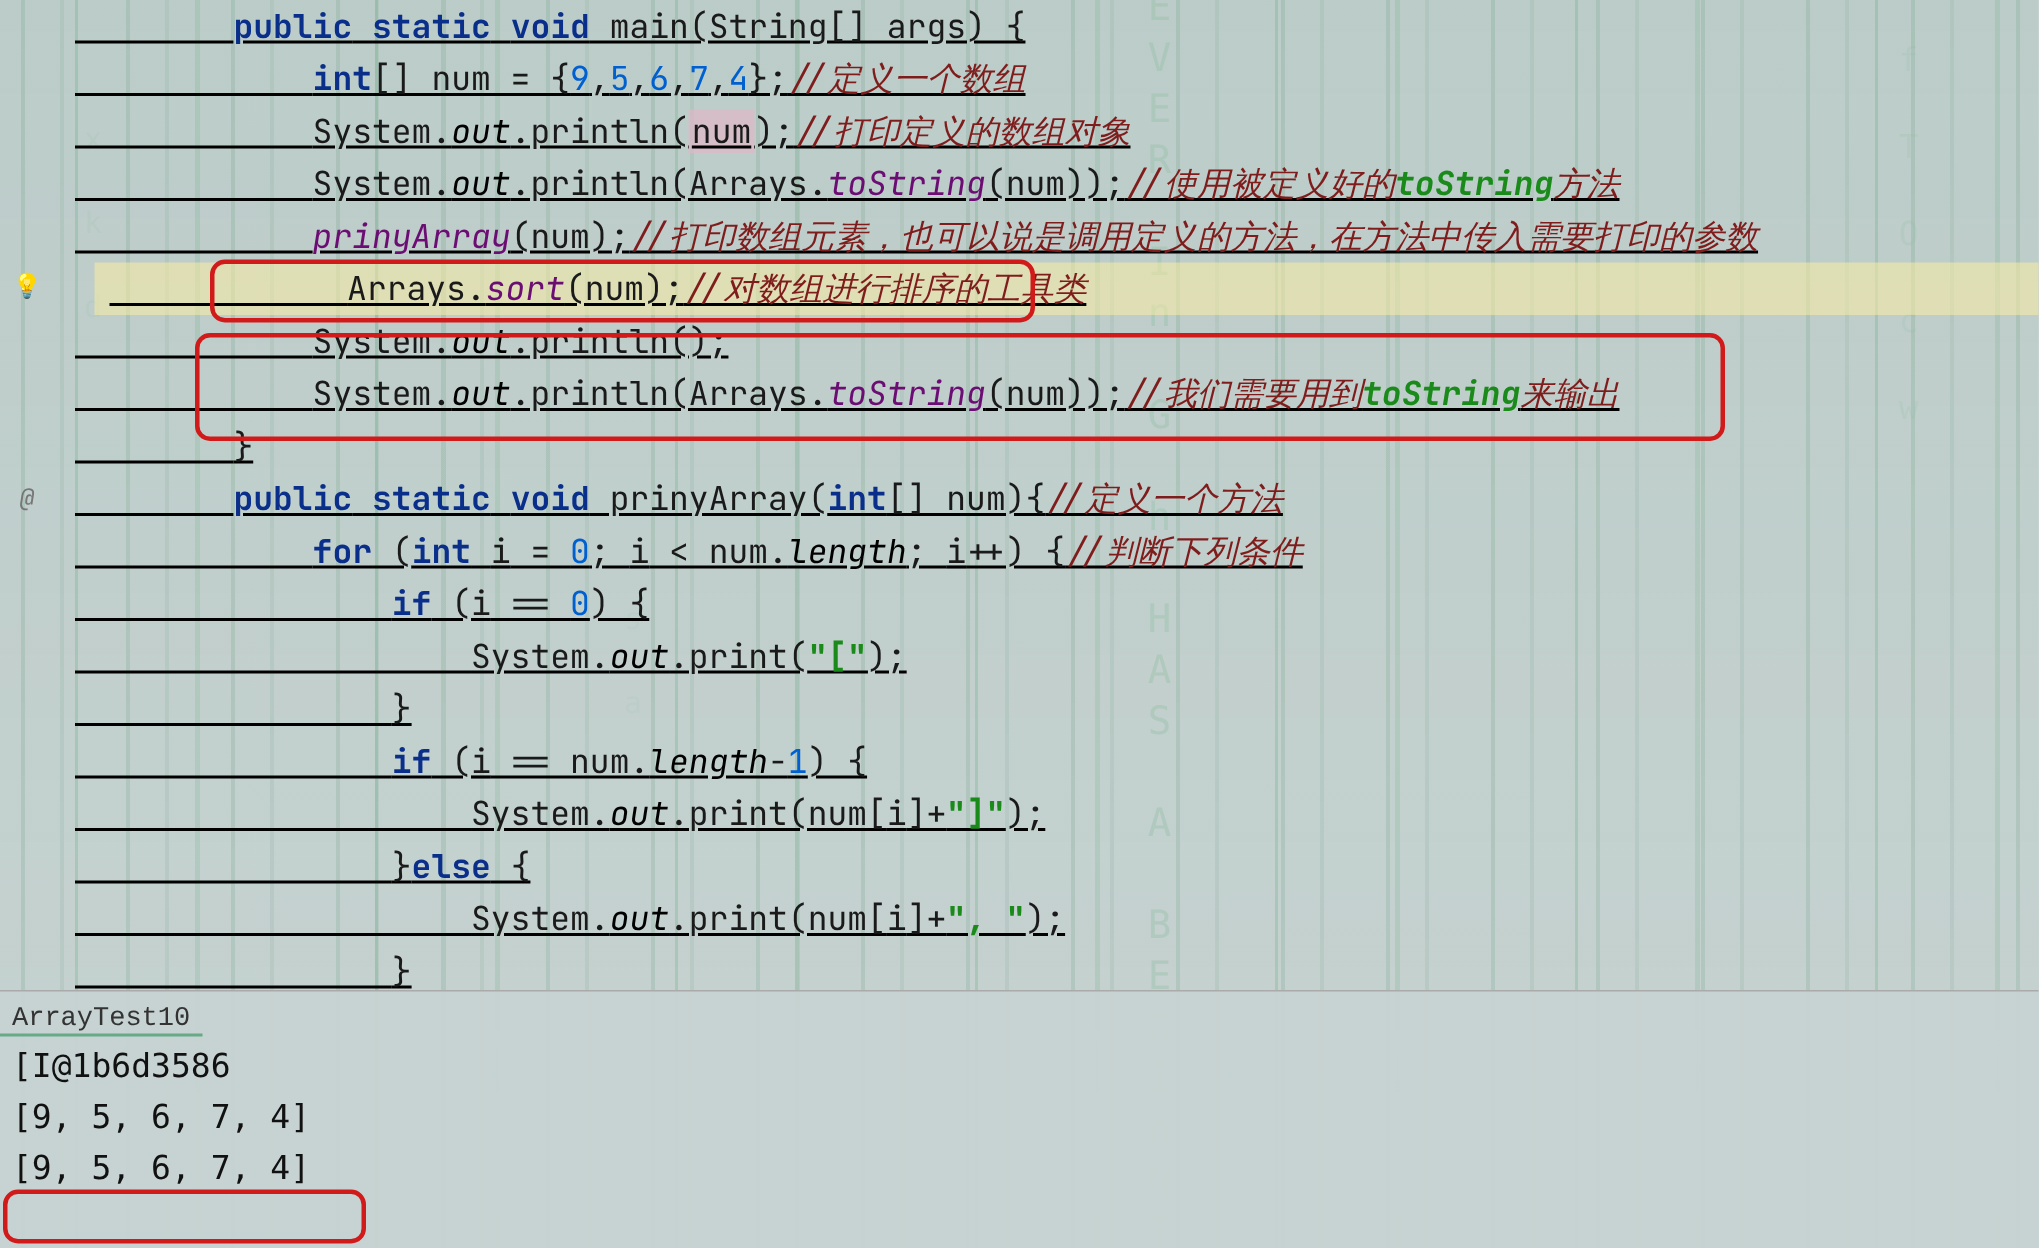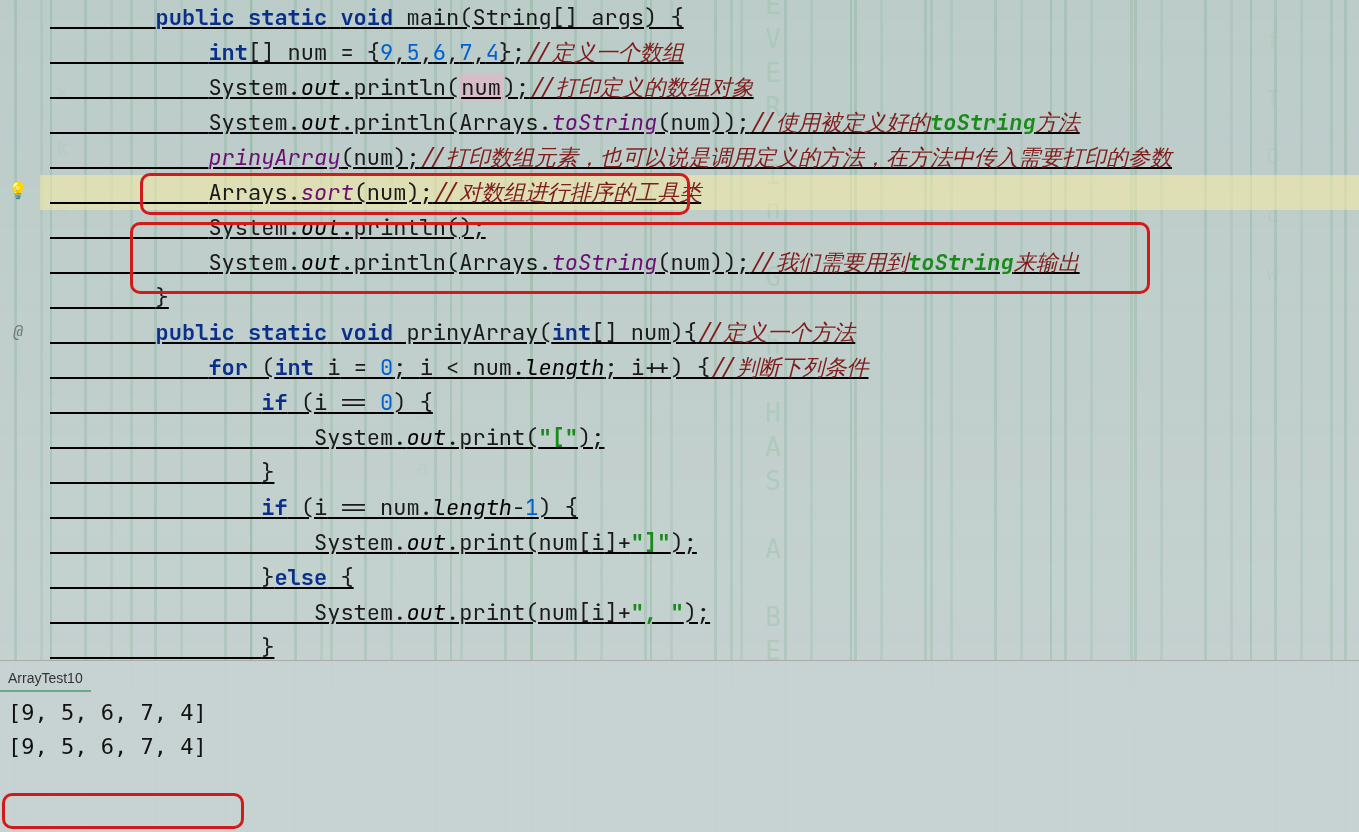--- a/index.html
+++ b/index.html
@@ -64,21 +64,21 @@
   .gutter-icon {
     position: absolute; left: 8px; width: 20px; height: 20px;
     font-size: 16px; line-height: 20px; text-align:center;
     color: #888;
   }
   .code {
     position:absolute; left: 40px; top: 0; right: 0;
     z-index: 2;
   }
   .code-line { display:block; height:35px; padding-left: 10px; text-decoration: underline;}
-  .code-line.hl { background: rgba(255,240,160,0.5); }
+  .code-line.hl { background: rgba(255,240,160,0.5); margin-left: 23px; }
 
   .kw   { color: #0a2f8b; font-weight: bold; }
   .fld  { color: #000000; font-style: italic; }
   .stat { color: #6b0d73; font-style: italic; }
   .cmt  { color: #7f1d1d; font-style: italic; }
   .cmtB { color: #1a8b1a; font-style: italic; font-weight: bold; }
   .str  { color: #1a8b1a; font-weight: bold; }
   .num  { color: #0060d0; }
   .txt  { color: #1a1a1a; }
   .var  { color:#1a1a1a; text-decoration: underline; text-decoration-color: rgba(0,0,0,0.3);}
@@ -89,23 +89,23 @@
     z-index: 5; pointer-events: none;
   }
 
   .output-panel {
     position: absolute; left:0; right:0; top: 660px; bottom:0;
     background: rgba(199,211,210,0.95);
     z-index: 3;
     border-top: 1px solid #aaa;
   }
   .run-tab {
-    height: 24px; font-size: 14px; padding: 2px 8px; color:#333;
+    height: 24px; font-size: 18px; padding: 2px 8px; color:#333;
     border-bottom: 2px solid #6a8;
-    display:inline-block; font-family: Liberation Sans, sans-serif;
+    display:inline-block; font-family: Liberation Mono, monospace;
   }
   .console {
     font-family: "Consolas", monospace;
     font-size: 22px; line-height: 34px;
     padding: 4px 8px; color: #111;
     white-space: pre;
   }
   .console-line { display:block; }
   .anno-box.out { border-width:3px; }
 </style>
@@ -125,16 +125,16 @@
     <span class="gutter-icon" style="top:322px;color:#777;font-style:italic;">@</span>
   </div>
   <div class="code" id="code-root"><span class="code-line"><span class="txt">        </span><span class="kw">public</span><span class="txt"> </span><span class="kw">static</span><span class="txt"> </span><span class="kw">void</span><span class="txt"> main(String[] args) {</span></span><span class="code-line"><span class="txt">            </span><span class="kw">int</span><span class="txt">[] num = {</span><span class="num">9</span><span class="txt">,</span><span class="num">5</span><span class="txt">,</span><span class="num">6</span><span class="txt">,</span><span class="num">7</span><span class="txt">,</span><span class="num">4</span><span class="txt">};</span><span class="cmt">//定义一个数组</span></span><span class="code-line"><span class="txt">            </span><span class="txt">System.</span><span class="fld">out</span><span class="txt">.println(</span><span class="txt pink-bg">num</span><span class="txt">);</span><span class="cmt">//打印定义的数组对象</span></span><span class="code-line"><span class="txt">            </span><span class="txt">System.</span><span class="fld">out</span><span class="txt">.println(Arrays.</span><span class="stat">toString</span><span class="txt">(num));</span><span class="cmt">//使用被定义好的</span><span class="cmtB">toString</span><span class="cmt">方法</span></span><span class="code-line"><span class="txt">            </span><span class="stat">prinyArray</span><span class="txt">(num);</span><span class="cmt">//打印数组元素，也可以说是调用定义的方法，在方法中传入需要打印的参数</span></span><span class="code-line hl"><span class="txt">            </span><span class="txt">Arrays.</span><span class="stat">sort</span><span class="txt">(num);</span><span class="cmt">//对数组进行排序的工具类</span></span><span class="code-line"><span class="txt">            </span><span class="txt">System.</span><span class="fld">out</span><span class="txt">.println();</span></span><span class="code-line"><span class="txt">            </span><span class="txt">System.</span><span class="fld">out</span><span class="txt">.println(Arrays.</span><span class="stat">toString</span><span class="txt">(num));</span><span class="cmt">//我们需要用到</span><span class="cmtB">toString</span><span class="cmt">来输出</span></span><span class="code-line"><span class="txt">        </span><span class="txt">}</span></span><span class="code-line"><span class="txt">        </span><span class="kw">public</span><span class="txt"> </span><span class="kw">static</span><span class="txt"> </span><span class="kw">void</span><span class="txt"> prinyArray(</span><span class="kw">int</span><span class="txt">[] num){</span><span class="cmt">//定义一个方法</span></span><span class="code-line"><span class="txt">            </span><span class="kw">for</span><span class="txt"> (</span><span class="kw">int</span><span class="txt"> </span><span class="var">i</span><span class="txt"> = </span><span class="num">0</span><span class="txt">; </span><span class="var">i</span><span class="txt"> &lt; num.</span><span class="fld">length</span><span class="txt">; </span><span class="var">i</span><span class="txt">++) {</span><span class="cmt">//判断下列条件</span></span><span class="code-line"><span class="txt">                </span><span class="kw">if</span><span class="txt"> (</span><span class="var">i</span><span class="txt"> == </span><span class="num">0</span><span class="txt">) {</span></span><span class="code-line"><span class="txt">                    </span><span class="txt">System.</span><span class="fld">out</span><span class="txt">.print(</span><span class="str">"["</span><span class="txt">);</span></span><span class="code-line"><span class="txt">                </span><span class="txt">}</span></span><span class="code-line"><span class="txt">                </span><span class="kw">if</span><span class="txt"> (</span><span class="var">i</span><span class="txt"> == num.</span><span class="fld">length</span><span class="txt">-</span><span class="num">1</span><span class="txt">) {</span></span><span class="code-line"><span class="txt">                    </span><span class="txt">System.</span><span class="fld">out</span><span class="txt">.print(num[</span><span class="var">i</span><span class="txt">]+</span><span class="str">"]"</span><span class="txt">);</span></span><span class="code-line"><span class="txt">                </span><span class="txt">}</span><span class="kw">else</span><span class="txt"> {</span></span><span class="code-line"><span class="txt">                    </span><span class="txt">System.</span><span class="fld">out</span><span class="txt">.print(num[</span><span class="var">i</span><span class="txt">]+</span><span class="str">", "</span><span class="txt">);</span></span><span class="code-line"><span class="txt">                </span><span class="txt">}</span></span></div>
 </div>
 
 <div class="anno-box" style="left:140px; top:173px; width:550px; height:42px;"></div>
 <div class="anno-box" style="left:130px; top:222px; width:1020px; height:72px;"></div>
 
 <div class="output-panel">
   <div class="run-tab">ArrayTest10</div>
-  <div class="console" id="console-root"><span class="console-line">[9, 5, 6, 7, 4]</span><span class="console-line">[9, 5, 6, 7, 4]</span></div>
+  <div class="console" id="console-root"><span class="console-line">[I@1b6d3586</span><span class="console-line">[9, 5, 6, 7, 4]</span><span class="console-line">[9, 5, 6, 7, 4]</span></div>
 </div>
 
 <div class="anno-box out" style="left:2px; top:793px; width:242px; height:36px;"></div>
 
 </body></html>

